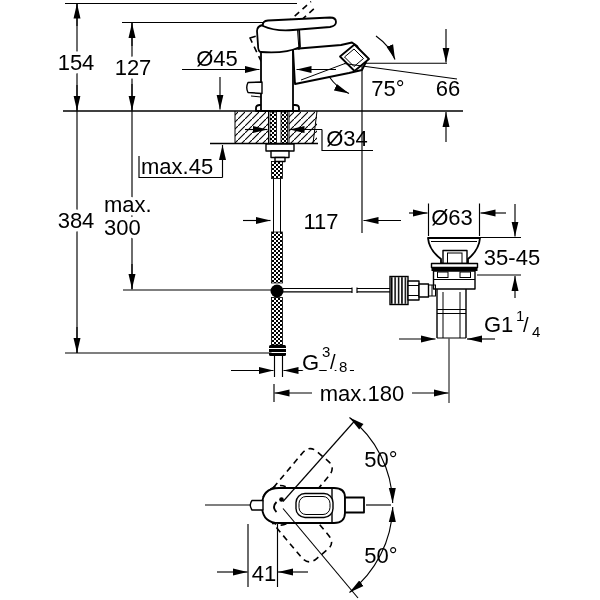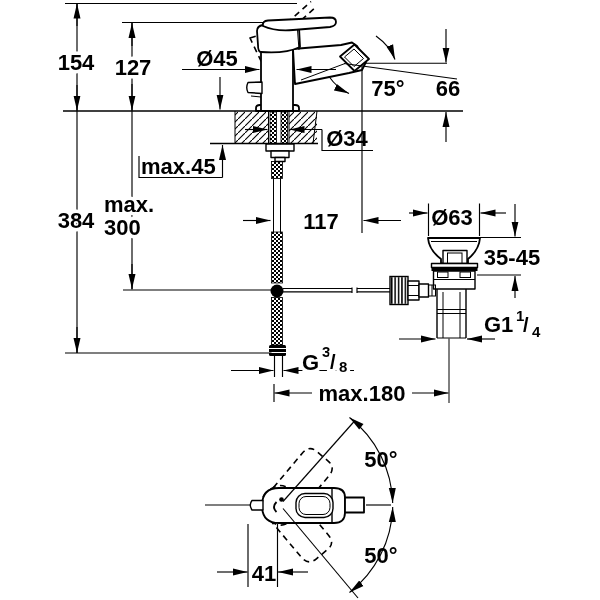--- a/index.html
+++ b/index.html
@@ -1,16 +1,16 @@
 <!DOCTYPE html>
 <html><head>
 <meta charset="utf-8">
 <style>
   html,body{margin:0;padding:0;background:#fff;}
-  .stage{position:relative;width:600px;height:600px;background:#fff;overflow:hidden;font-weight:bold;}
+  .stage{position:relative;width:600px;height:600px;background:#fff;overflow:hidden;}
   svg{display:block;}
   
   .o  { fill:#fff; stroke:#000; stroke-width:1.8; stroke-linejoin:round; }
   .o1 { fill:#fff; stroke:#000; stroke-width:1.4; stroke-linejoin:round; }
   .ln { fill:none; stroke:#000; stroke-width:1.4; }
   .thk{ fill:none; stroke:#000; stroke-width:1.6; }
   .thin{fill:none; stroke:#000; stroke-width:1; }
   
   .d  { fill:none; stroke:#000; stroke-width:1.15; }
   .dash{fill:none; stroke:#000; stroke-width:1.6; stroke-dasharray:6 4.5; stroke-linejoin:round;}

